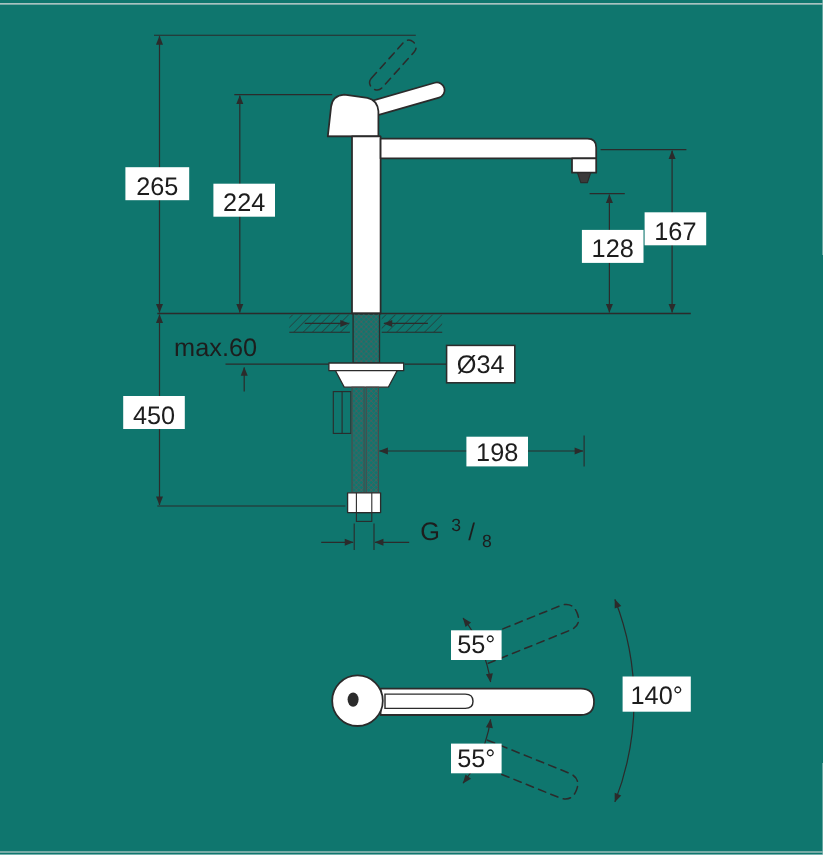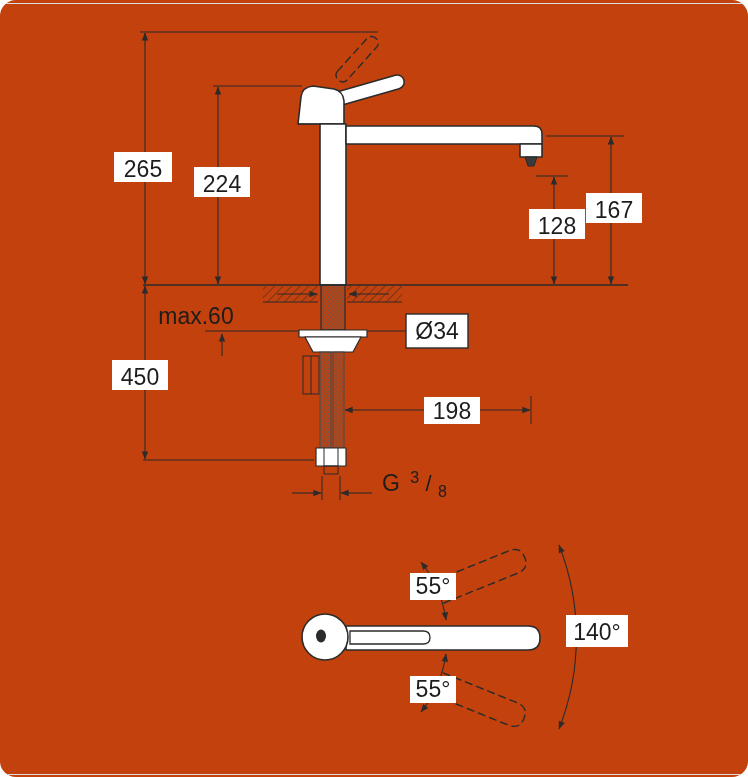--- a/index.html
+++ b/index.html
@@ -1,22 +1,21 @@
 <!DOCTYPE html>
 <html><head>
 <meta charset="utf-8">
 <style>
   html,body{margin:0;padding:0;background:#ffffff;}
   .page{
     position:relative;
     width:748px;height:777px;
-    background:#c2410c;
+    background:#0f766e;
     font-family:"Liberation Sans",sans-serif;
     overflow:hidden;
-    border-radius:16px;
   }
   svg{display:block;}
   .lbl{
     font-family:"Liberation Sans",sans-serif;
     font-size:23px;
     fill:#1d1d1d;
   }
   .obj{stroke:#2b2b2b;stroke-width:1.6;fill:none;stroke-linejoin:round;stroke-linecap:round;}
   .objf{stroke:#2b2b2b;stroke-width:1.6;fill:#ffffff;stroke-linejoin:round;}
   .thin{stroke:#2b2b2b;stroke-width:1;fill:none;}

